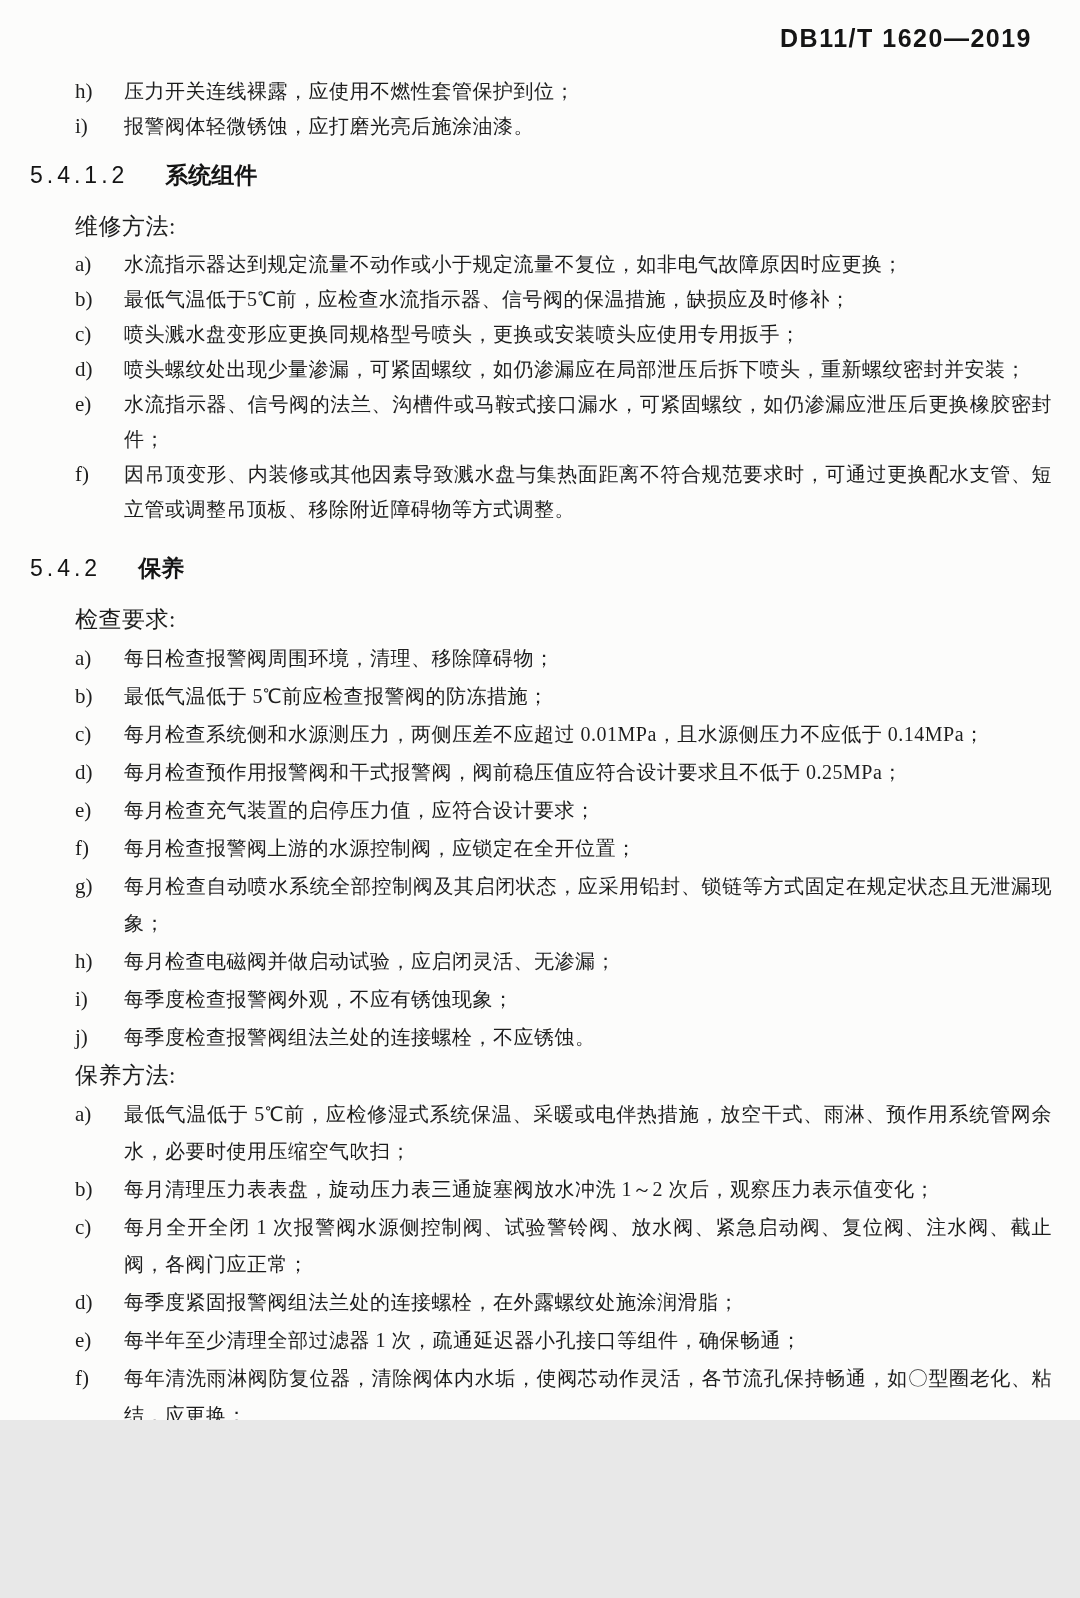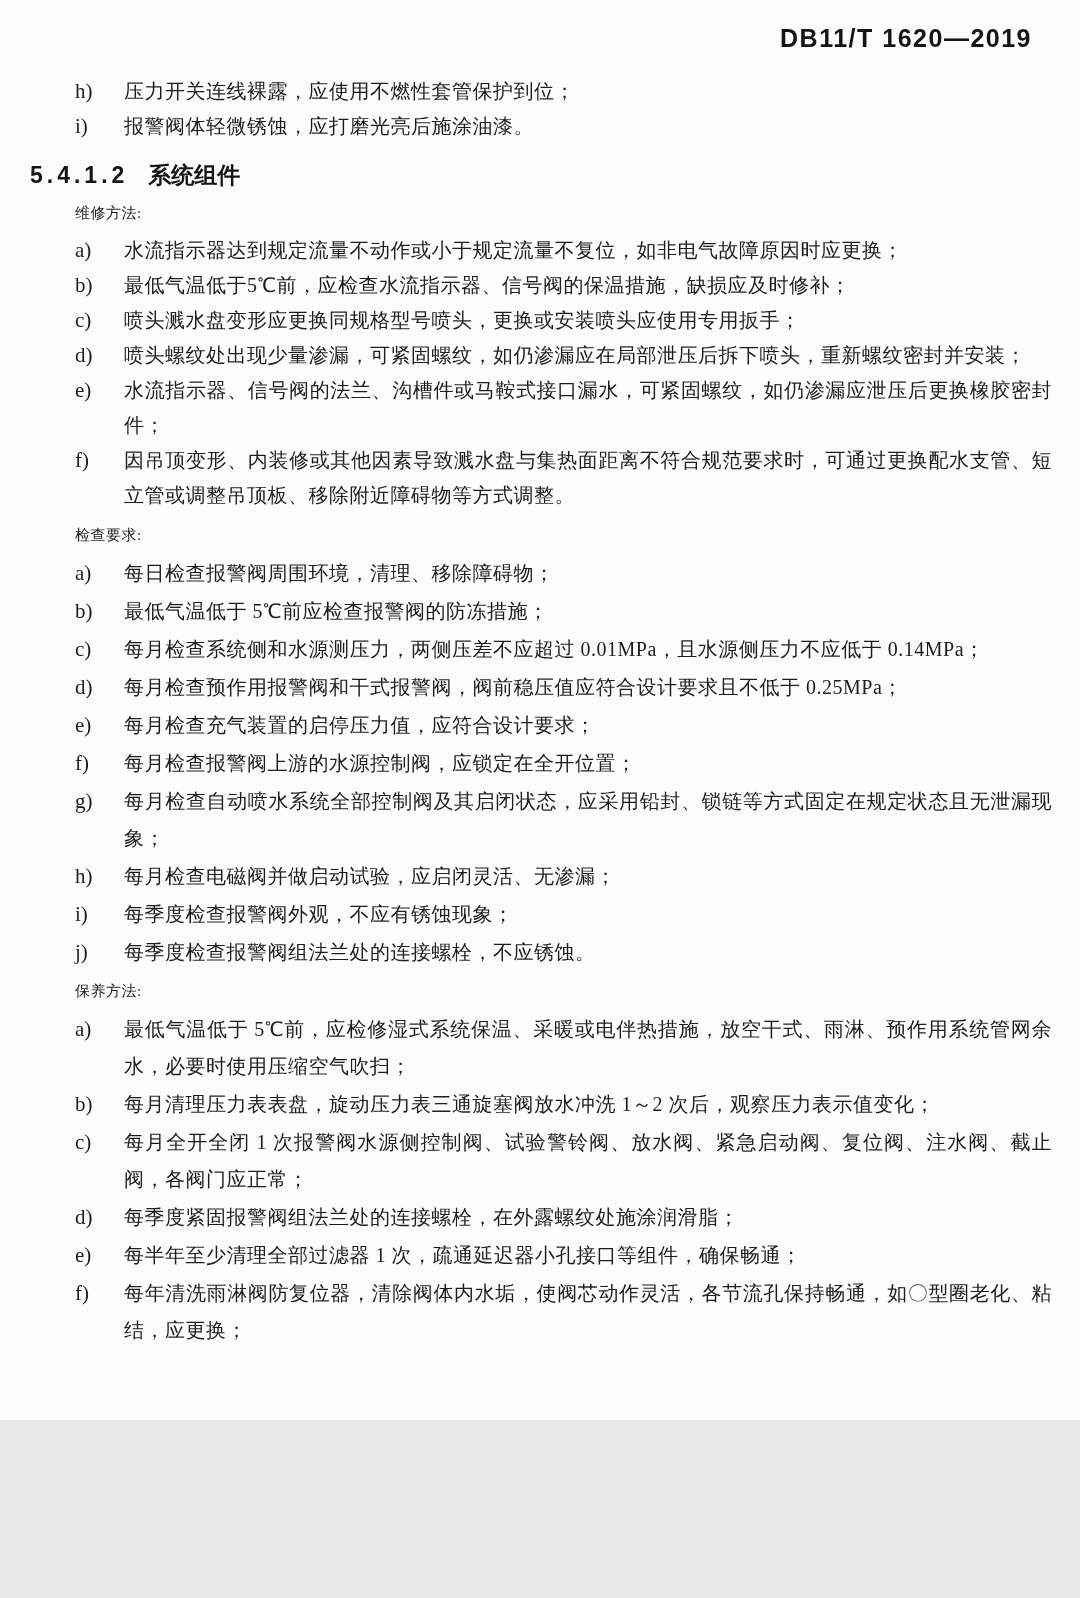--- a/index.html
+++ b/index.html
@@ -39,27 +39,27 @@
   }
   .list-loose .item .lbl,
   .list-loose .item .txt{line-height:37px;}
   .list-loose .item{margin-bottom:1px;}
   .heading{
     display:flex;align-items:baseline;
     font-family:"Liberation Sans", sans-serif;
     font-weight:700;font-size:23px;color:#141414;
     margin:0;
   }
-  .heading .num{letter-spacing:4px;font-weight:700;margin-right:20px;}
+  .heading .num{letter-spacing:4px;font-weight:400;margin-right:37px;}
   .h1{margin-top:16px;}
   .h2{margin-top:26px;}
   .h3{margin-top:22px;}
   .para{
-    margin:4px 0 2px 45px;
-    font-size:15px;line-height:36px;letter-spacing:0.5px;
+    margin:18px 0 2px 45px;
+    font-size:23px;line-height:36px;letter-spacing:0.5px;
   }
   .para-tight{margin-top:2px;}
   
   .watermark{
     position:absolute;right:32px;top:1500px;
     display:flex;align-items:center;gap:8px;
     color:#d9d5ce;
   }
   .watermark .wm-text{
     font-family:"Liberation Sans", sans-serif;
@@ -127,20 +127,24 @@
       <li class="item">
         <span class="lbl">e)</span>
         <span class="txt">水流指示器、信号阀的法兰、沟槽件或马鞍式接口漏水，可紧固螺纹，如仍渗漏应泄压后更换橡胶密封件；</span>
       </li>
       <li class="item">
         <span class="lbl">f)</span>
         <span class="txt">因吊顶变形、内装修或其他因素导致溅水盘与集热面距离不符合规范要求时，可通过更换配水支管、短立管或调整吊顶板、移除附近障碍物等方式调整。</span>
       </li>
     </ul>
 
+    <h3 class="heading h2">
+      <span class="num">5.4.2</span>
+      <span class="ttl">保养</span>
+    </h3>
 
 
     <p class="para">检查要求:</p>
 
     <ul class="list list-loose">
       <li class="item">
         <span class="lbl">a)</span>
         <span class="txt">每日检查报警阀周围环境，清理、移除障碍物；</span>
       </li>
       <li class="item">

